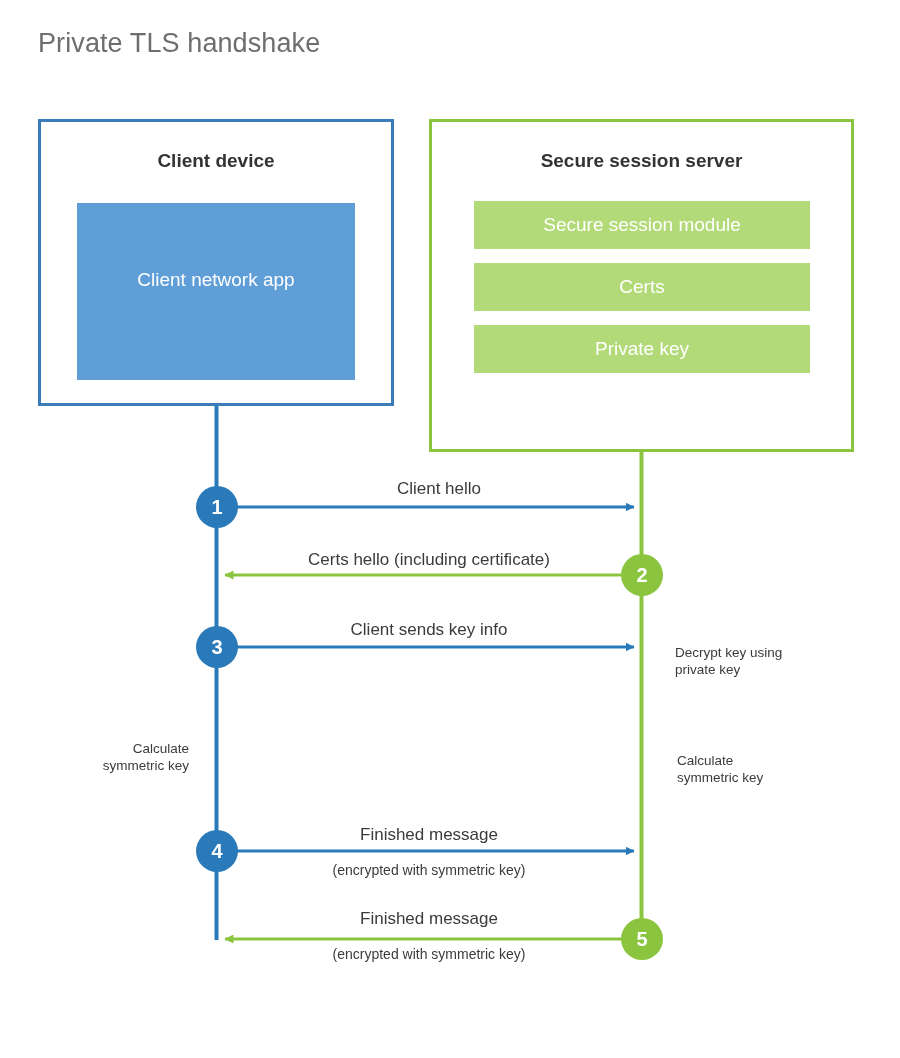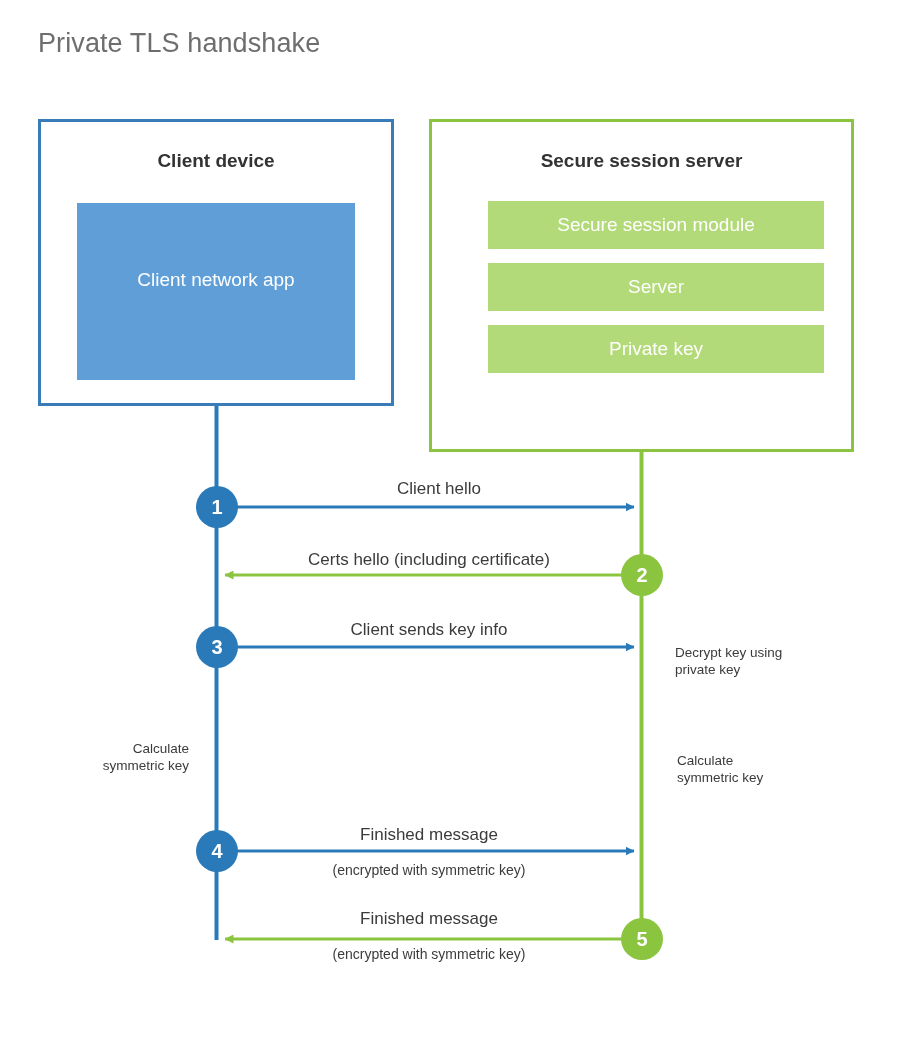--- a/index.html
+++ b/index.html
@@ -80,21 +80,21 @@
     text-align: center;
     display: flex;
     align-items: center;
     justify-content: center;
     box-sizing: border-box;
     padding-bottom: 24px;
   }
 
   .server-stack {
     position: absolute;
-    left: 56px;
+    left: 42px;
     top: 79px;
     width: 336px;
   }
   .server-item {
     width: 336px;
     height: 48px;
     background: #b3da78;
     color: #ffffff;
     font-size: 19px;
     display: flex;
@@ -179,21 +179,21 @@
 
   <div class="party-box client-box">
     <div class="party-title">Client device</div>
     <div class="client-app-block">Client network app</div>
   </div>
 
   <div class="party-box server-box">
     <div class="party-title">Secure session server</div>
     <div class="server-stack">
       <div class="server-item">Secure session module</div>
-      <div class="server-item">Server</div>
+      <div class="server-item">Certs</div>
       <div class="server-item">Private key</div>
     </div>
   </div>
 
   <div class="step-circle step-blue" style="left:196px; top:486px;">1</div>
   <div class="step-circle step-green" style="left:621px; top:554px;">2</div>
   <div class="step-circle step-blue" style="left:196px; top:626px;">3</div>
   <div class="step-circle step-blue" style="left:196px; top:830px;">4</div>
   <div class="step-circle step-green" style="left:621px; top:918px;">5</div>
 

